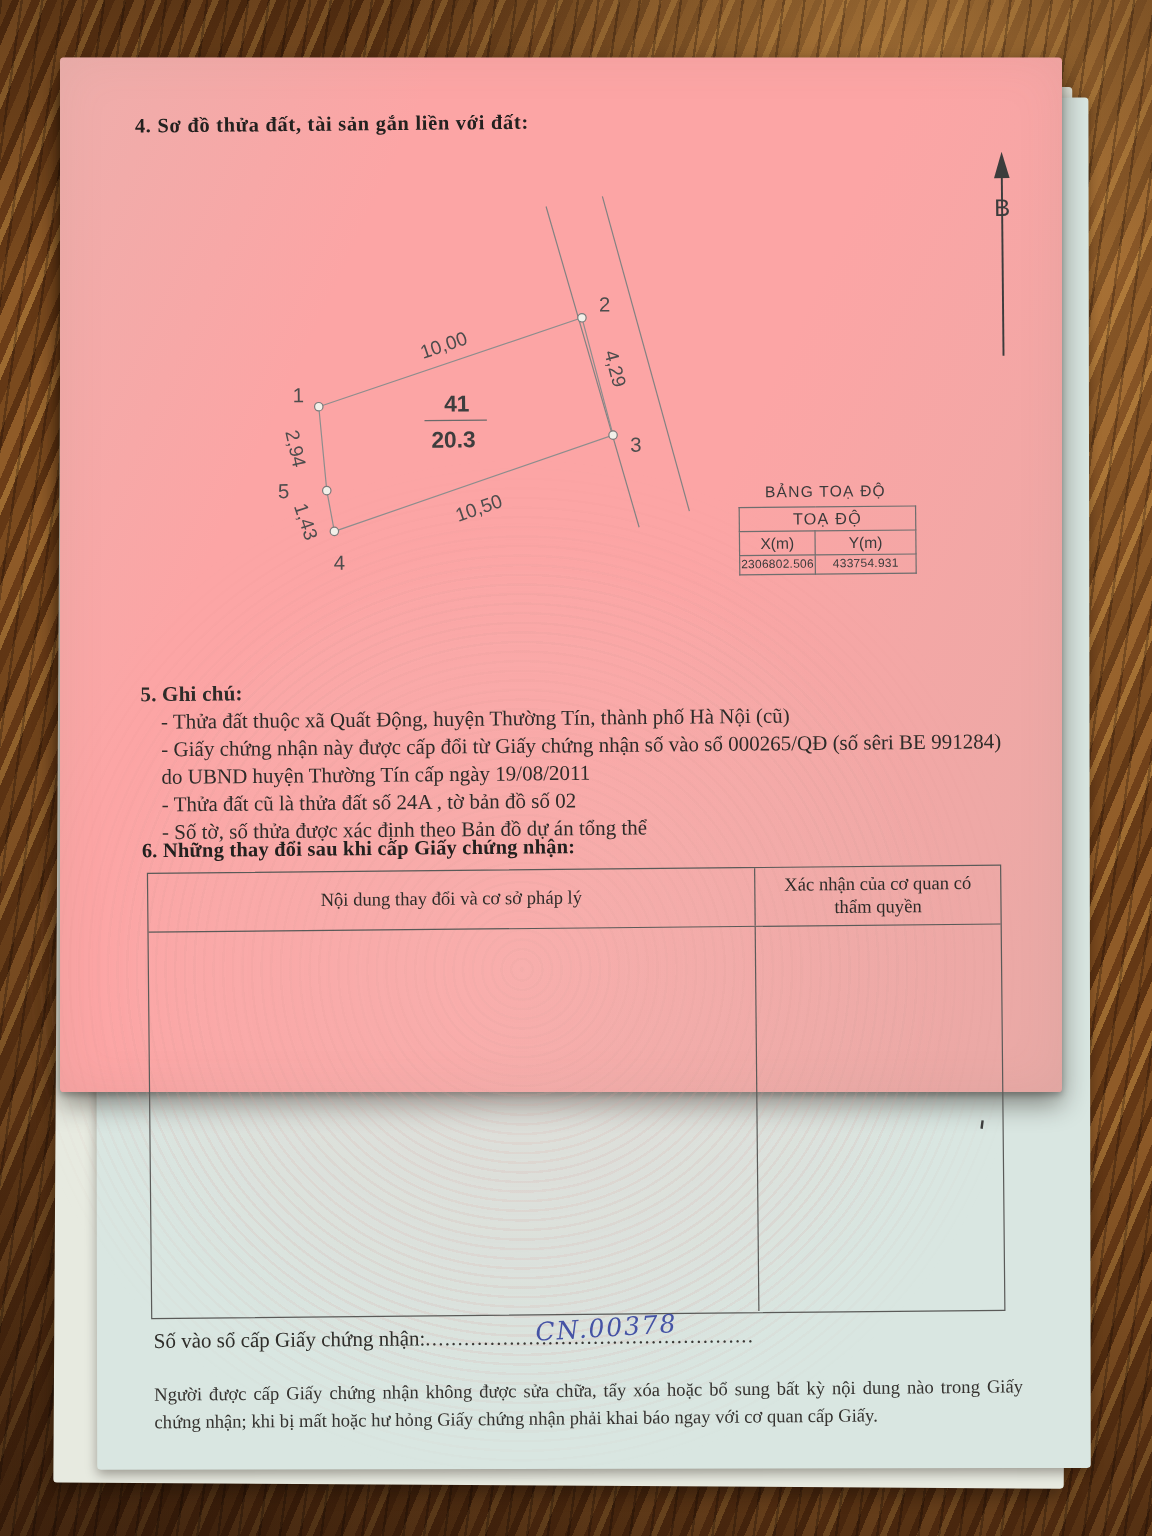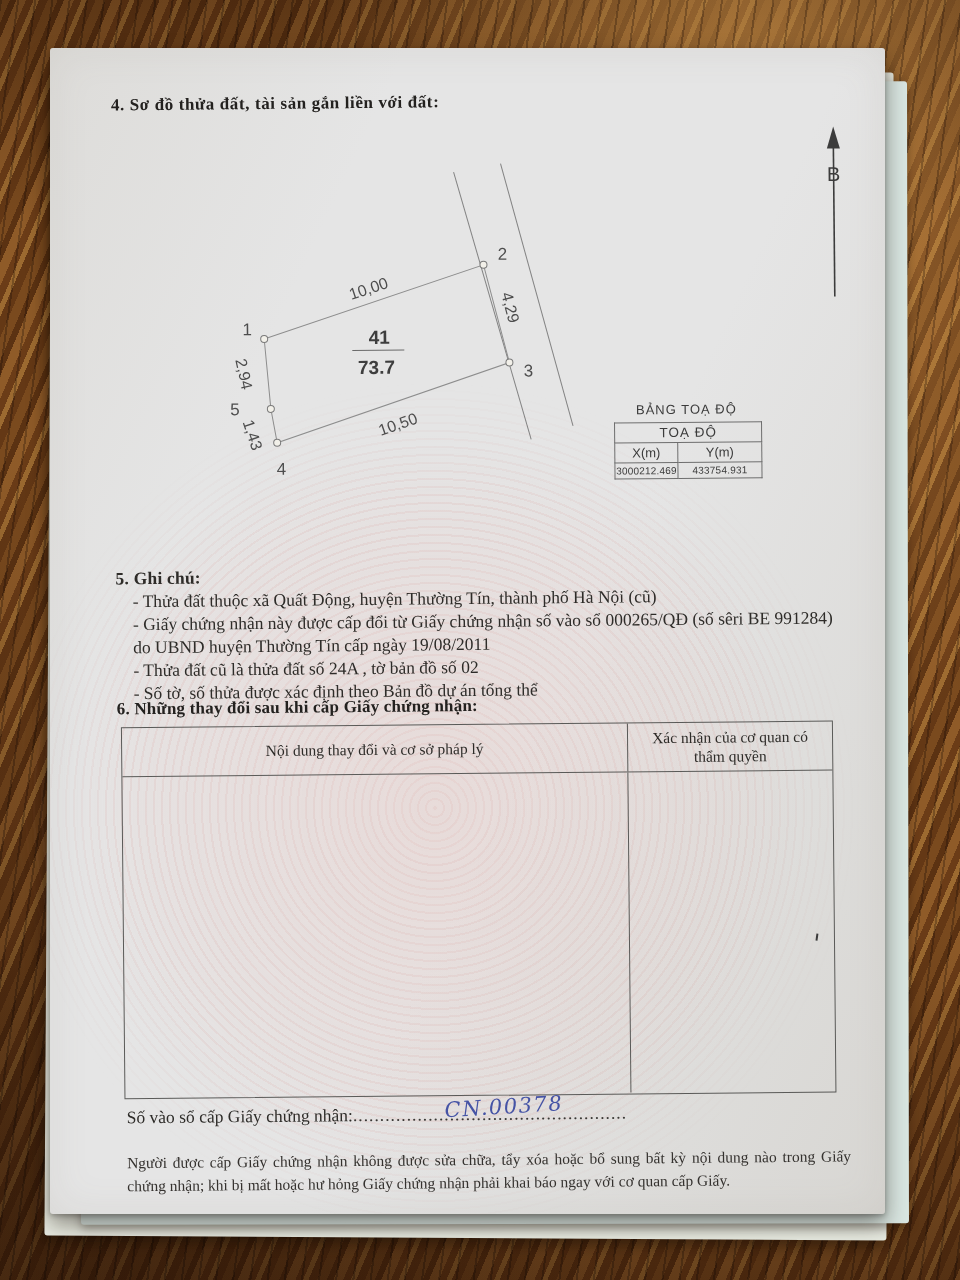--- a/index.html
+++ b/index.html
@@ -24,22 +24,22 @@
     background:repeating-linear-gradient(98deg, rgba(38,18,5,0.28) 0 2px, rgba(0,0,0,0) 2px 17px);
     mix-blend-mode:multiply;}
 
   
   .under-bottom{position:absolute;left:48px;top:70px;width:842px;height:1168px;
     background:#e7eae0;border-radius:3px;transform:rotate(0.35deg);
     box-shadow:0 6px 14px rgba(20,10,4,0.45);}
   .under-right{position:absolute;left:80px;top:82px;width:828px;height:1142px;
     background:#d9e6e1;border-radius:3px;transform:rotate(-0.1deg);
     box-shadow:0 4px 10px rgba(20,10,4,0.35);}
-  .paper{position:absolute;left:50px;top:48px;width:835px;height:1166px;
-    background:#e5e5e5;border-radius:3px;
+  .paper{position:absolute;left:50px;top:48px;width:835px;height:862px;
+    background:#fca5a5;border-radius:3px;
     box-shadow:0 10px 22px rgba(20,10,5,0.45), 0 2px 5px rgba(0,0,0,0.25),
       inset 0 0 40px rgba(120,110,90,0.10);}
   .paper-light{position:absolute;inset:0;border-radius:3px;
     background:linear-gradient(115deg, rgba(200,196,186,0.28) 0%, rgba(0,0,0,0) 26%,
       rgba(0,0,0,0) 58%, rgba(185,180,168,0.30) 100%);}
   .guilloche{position:absolute;left:-45px;top:330px;width:860px;height:860px;border-radius:50%;
     background:
       radial-gradient(circle, rgba(238,196,190,0.30), rgba(238,196,190,0.12) 45%, rgba(0,0,0,0) 62%),
       repeating-radial-gradient(circle, rgba(214,150,146,0.14) 0 2px, rgba(0,0,0,0) 2px 8px);
     -webkit-mask-image:radial-gradient(circle, #000 52%, rgba(0,0,0,0) 70%);
@@ -145,35 +145,35 @@
       <div class="dg vlab" style="left:187px;top:360px;">5</div>
 
       <div class="dg elab" style="left:322px;top:240px;transform:translate(-50%,-50%) rotate(-18deg);">10,00</div>
       <div class="dg elab" style="left:463px;top:260px;transform:translate(-50%,-50%) rotate(76deg);">4,29</div>
       <div class="dg elab" style="left:350px;top:376px;transform:translate(-50%,-50%) rotate(-18.5deg);">10,50</div>
       <div class="dg elab" style="left:196px;top:324px;transform:translate(-50%,-50%) rotate(78deg);">2,94</div>
       <div class="dg elab" style="left:204px;top:385px;transform:translate(-50%,-50%) rotate(72deg);">1,43</div>
 
       <div class="dg pnum" style="left:332px;top:289px;">41</div>
       <div class="frac"></div>
-      <div class="dg pnum" style="left:329px;top:319px;">73.7</div>
+      <div class="dg pnum" style="left:329px;top:319px;">20.3</div>
 
       <div class="ct-wrap">
         <div class="ct-title">BẢNG TOẠ ĐỘ</div>
         <table class="ct">
           <tbody>
               <tr>
                 <td colspan="2" class="r1">TOẠ ĐỘ</td>
               </tr>
           <tr>
             <td class="r2" style="width:62px;">X(m)</td>
             <td class="r2">Y(m)</td>
           </tr>
           <tr>
-            <td class="r3">3000212.469</td>
+            <td class="r3">2306802.506</td>
             <td class="r3">433754.931</td>
           </tr>
         </tbody>
           </table>
       </div>
 
       <div class="sec5">
         <div class="h">5. Ghi chú:</div>
         <div class="b">- Thửa đất thuộc xã Quất Động, huyện Thường Tín, thành phố Hà Nội (cũ)</div>
         <div class="b">- Giấy chứng nhận này được cấp đổi từ Giấy chứng nhận số vào sổ 000265/QĐ (số sêri BE 991284) do UBND huyện Thường Tín cấp ngày 19/08/2011</div>

